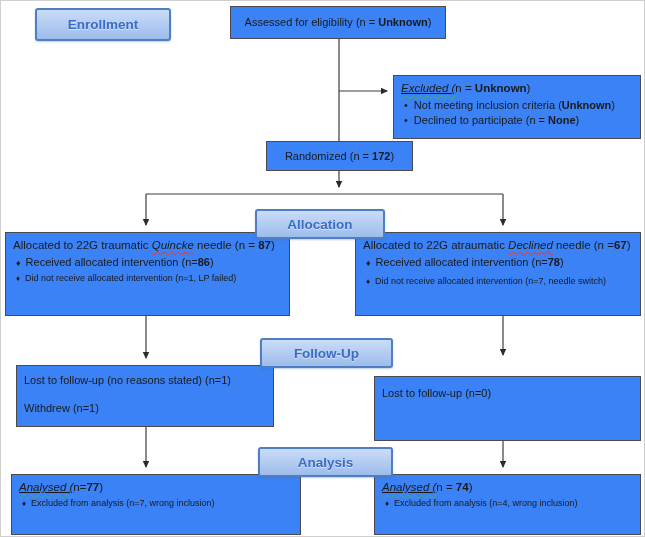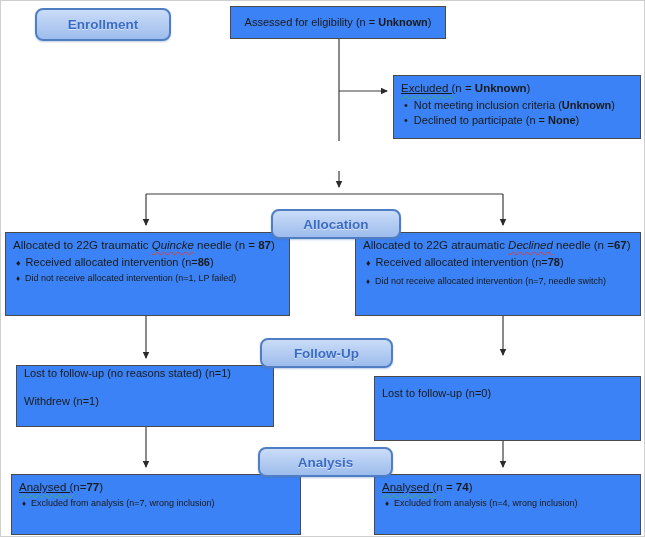--- a/index.html
+++ b/index.html
@@ -7,42 +7,42 @@
     position:relative;width:645px;height:537px;box-sizing:border-box;
     background:#fff;border:1px solid #cfcfcf;overflow:hidden;
     font-family:"Liberation Sans",sans-serif;color:#1a1a1a;
   }
   svg.wires{position:absolute;left:0;top:0;z-index:1;}
   svg.wires line{stroke:var(--wire,#3c3c3c);stroke-width:1.2;}
 
   .stage-label{
     position:absolute;z-index:3;display:flex;align-items:center;justify-content:center;
     background:linear-gradient(180deg,var(--label-fill-top,#cadcf8) 0%,var(--label-fill-bottom,#9dbcec) 100%);
-    border:2px solid var(--label-border,#4f7ec2);border-radius:8px;
+    border:2px solid var(--label-border,#4f7ec2);border-radius:3px;
     color:var(--label-text,#3a6cc4);font-weight:bold;font-size:13.5px;
     text-shadow:0 1px 0 rgba(255,255,255,.55);
     box-shadow:0 1px 2px rgba(70,110,170,.35);
   }
   .box{
     position:absolute;z-index:2;box-sizing:border-box;background:#3b82f6;
     border:1px solid var(--box-border,#4a4a4a);font-size:11px;line-height:1.3;
   }
   .box.center{display:flex;align-items:center;justify-content:center;text-align:center;}
   .box.pad{padding:4px 7px;}
   .title-line{font-size:11.5px;margin:1px 0 2px 0;}
   .bullet-row{display:flex;align-items:baseline;margin:1px 0 0 3px;}
   .bullet-row .glyph{margin-right:5px;font-size:9px;flex:none;}
   .bullet-row.small{font-size:9px;margin-top:3px;}
   .bullet-row.small .glyph{font-size:8px;}
   .bullet-row.round .glyph{font-size:11px;margin-right:6px;}
   b{font-weight:bold;}
   .u-run{text-decoration:underline;}
   .u-run .wave{
     text-decoration:underline wavy var(--grammar-wave-green,#3fae6a);
-    text-decoration-thickness:1px;text-underline-offset:3px;
+    text-decoration-thickness:1px;text-underline-offset:3px;font-style:italic;
   }
   .term{
     font-style:italic;
     text-decoration:underline wavy var(--spell-wave-red,#e03c31);
     text-decoration-thickness:1px;text-underline-offset:2px;
   }
   .fu-line1{margin-bottom:14px;}
 </style>
 </head>
 <body>
@@ -63,21 +63,21 @@
     <line x1="502" y1="193" x2="502" y2="224" marker-end="url(#arr)"></line>
     <line x1="145" y1="315" x2="145" y2="357" marker-end="url(#arr)"></line>
     <line x1="502" y1="315" x2="502" y2="354" marker-end="url(#arr)"></line>
     <line x1="145" y1="426" x2="145" y2="466" marker-end="url(#arr)"></line>
     <line x1="502" y1="425" x2="502" y2="466" marker-end="url(#arr)"></line>
   </svg>
 
   <div class="stage-label" style="left:34px;top:7px;width:132px;height:29px;">
     <span>Enrollment</span>
   </div>
-  <div class="stage-label" style="left:270px;top:208px;width:126px;height:26px;">
+  <div class="stage-label" style="left:254px;top:208px;width:126px;height:26px;">
     <span>Allocation</span>
   </div>
   <div class="stage-label" style="left:257px;top:446px;width:131px;height:26px;">
     <span>Analysis</span>
   </div>
   <div class="stage-label" style="left:259px;top:337px;width:129px;height:26px;">
     <span>Follow-Up</span>
   </div>
 
   <div class="box center" style="left:229px;top:5px;width:216px;height:33px;">
@@ -93,20 +93,25 @@
     <div class="bullet-row round">
       <span class="glyph">•</span>
       <span><span>Not meeting inclusion criteria (</span><b>Unknown</b><span>)</span></span>
     </div>
     <div class="bullet-row round">
       <span class="glyph">•</span>
       <span><span>Declined to participate (n = </span><b>None</b><span>)</span></span>
     </div>
   </div>
 
+  <div class="box center" style="left:265px;top:140px;width:147px;height:30px;">
+    <div>
+      <span>Randomized (n = </span><b>172</b><span>)</span>
+    </div>
+  </div>
 
   <div class="box pad" style="left:4px;top:231px;width:285px;height:84px;">
     <div class="title-line">
       <span>Allocated to 22G traumatic </span><span class="term">Quincke</span><span> needle (n = </span><b>87</b><span>)</span>
     </div>
     <div class="bullet-row">
       <span class="glyph">♦</span>
       <span><span>Received allocated intervention (n=</span><b>86</b><span>)</span></span>
     </div>
     <div class="bullet-row small">
@@ -122,21 +127,21 @@
     <div class="bullet-row">
       <span class="glyph">♦</span>
       <span><span>Received allocated intervention (n=</span><b>78</b><span>)</span></span>
     </div>
     <div class="bullet-row small" style="margin-top:6px;">
       <span class="glyph">♦</span>
       <span>Did not receive allocated intervention (n=7, needle switch)</span>
     </div>
   </div>
 
-  <div class="box pad" style="left:15px;top:364px;width:258px;height:62px;padding-top:0;">
+  <div class="box pad" style="left:15px;top:364px;width:258px;height:62px;padding-top:7px;">
     <div class="fu-line1">Lost to follow-up (no reasons stated) (n=1)</div>
     <div>Withdrew (n=1)</div>
   </div>
 
   <div class="box pad" style="left:373px;top:375px;width:267px;height:65px;padding-top:9px;">
     <div>Lost to follow-up (n=0)</div>
   </div>
 
   <div class="box pad" style="left:10px;top:473px;width:290px;height:61px;">
     <div class="title-line">

